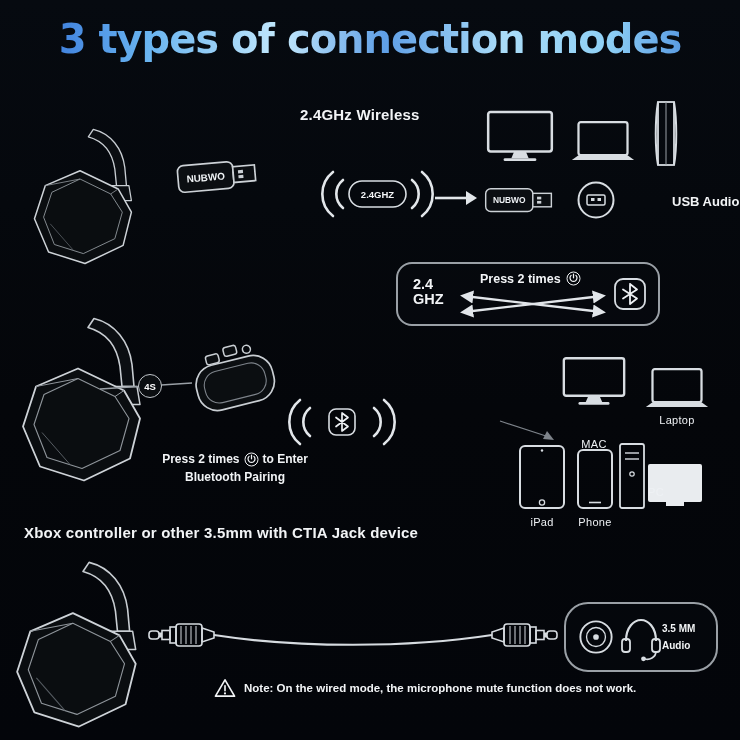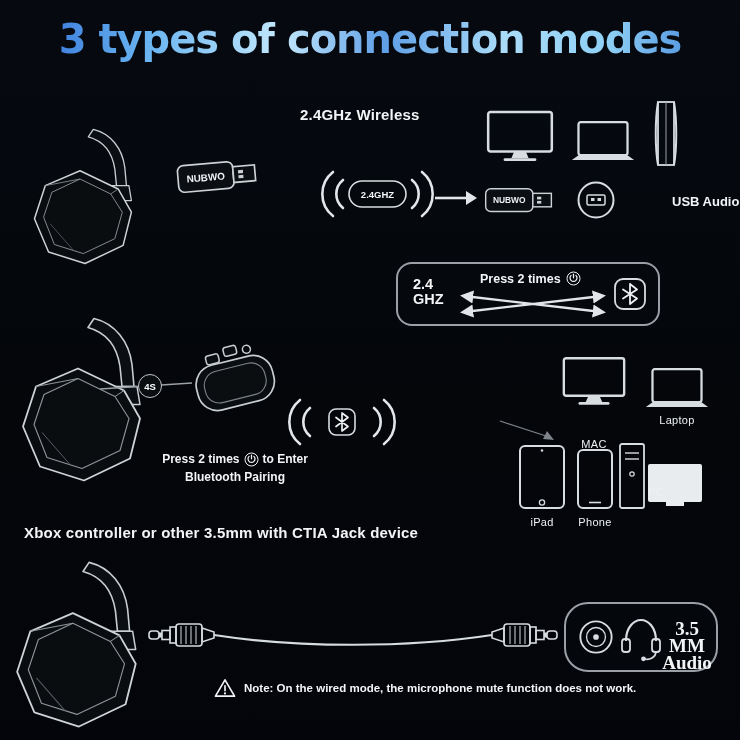--- a/index.html
+++ b/index.html
@@ -31,21 +31,21 @@
   .pressrow{display:flex;align-items:center;gap:5px;color:#f2f4f6;font-weight:bold;font-size:12.5px;white-space:nowrap;}
   .pwr{width:15px;height:15px;flex:0 0 auto;}
   .callout{
     width:22px;height:22px;border:1.4px solid #c0c5ca;border-radius:50%;background:#0b0e11;
     display:flex;align-items:center;justify-content:center;color:#fff;font-size:9.5px;font-weight:bold;
   }
   .pairblock{text-align:center;color:#f2f4f6;font-weight:bold;font-size:12px;line-height:18px;}
   .pairline{display:flex;align-items:center;justify-content:center;gap:4px;}
   .btname{text-align:center;color:#f2f4f6;font-weight:bold;font-size:12.5px;line-height:17px;}
   .audiopanel{border:2px solid #9aa0a6;border-radius:24px;background:rgba(8,12,18,.35);}
-  .audiotext{text-align:center;color:#f2f4f6;font-weight:bold;font-size:19px;line-height:17px;font-family:Liberation Serif, serif;}
+  .audiotext{color:#f2f4f6;font-weight:bold;font-size:10px;line-height:17px;}
   .noterow{display:flex;align-items:center;gap:8px;color:#f2f4f6;font-weight:bold;font-size:11.5px;white-space:nowrap;}
   svg{display:block;}
 </style>
 </head>
 <body>
 
 <div class="page">
 
   <svg width="0" height="0" style="position:absolute" aria-hidden="true">
     <defs>

